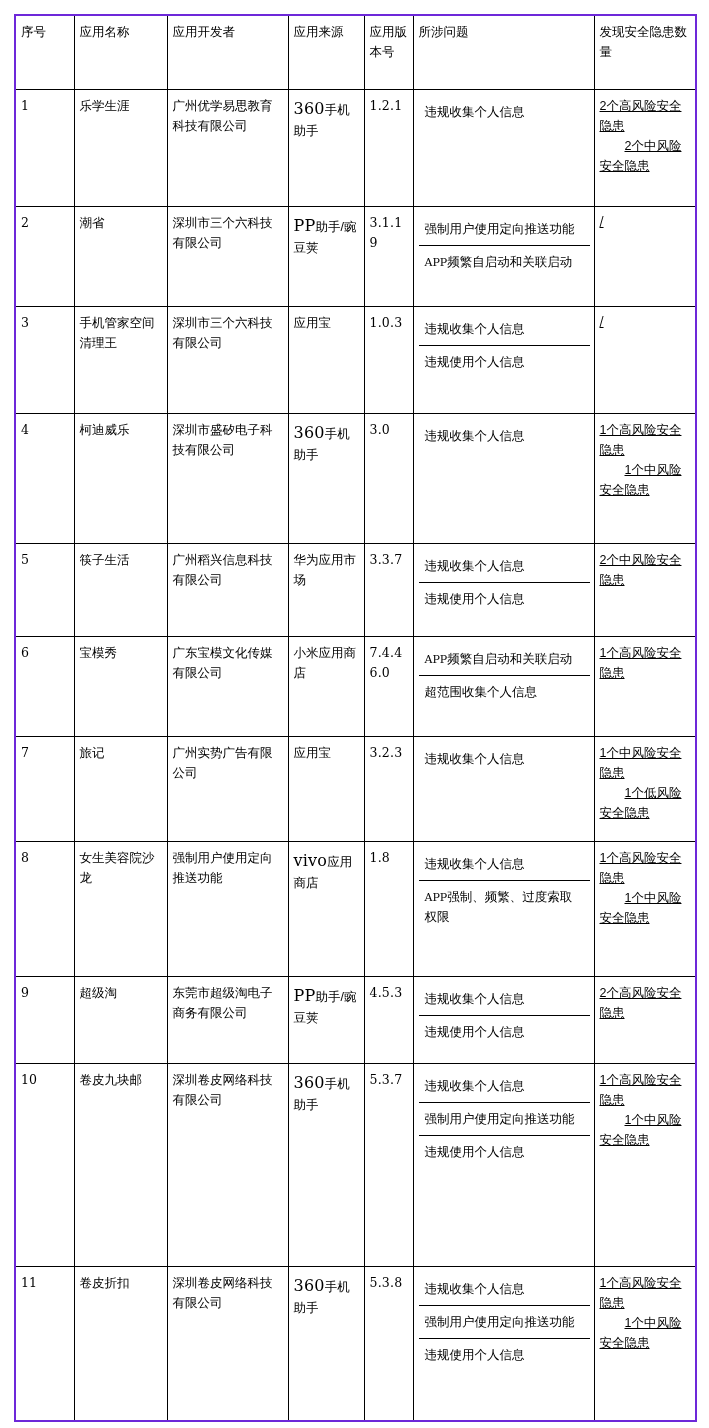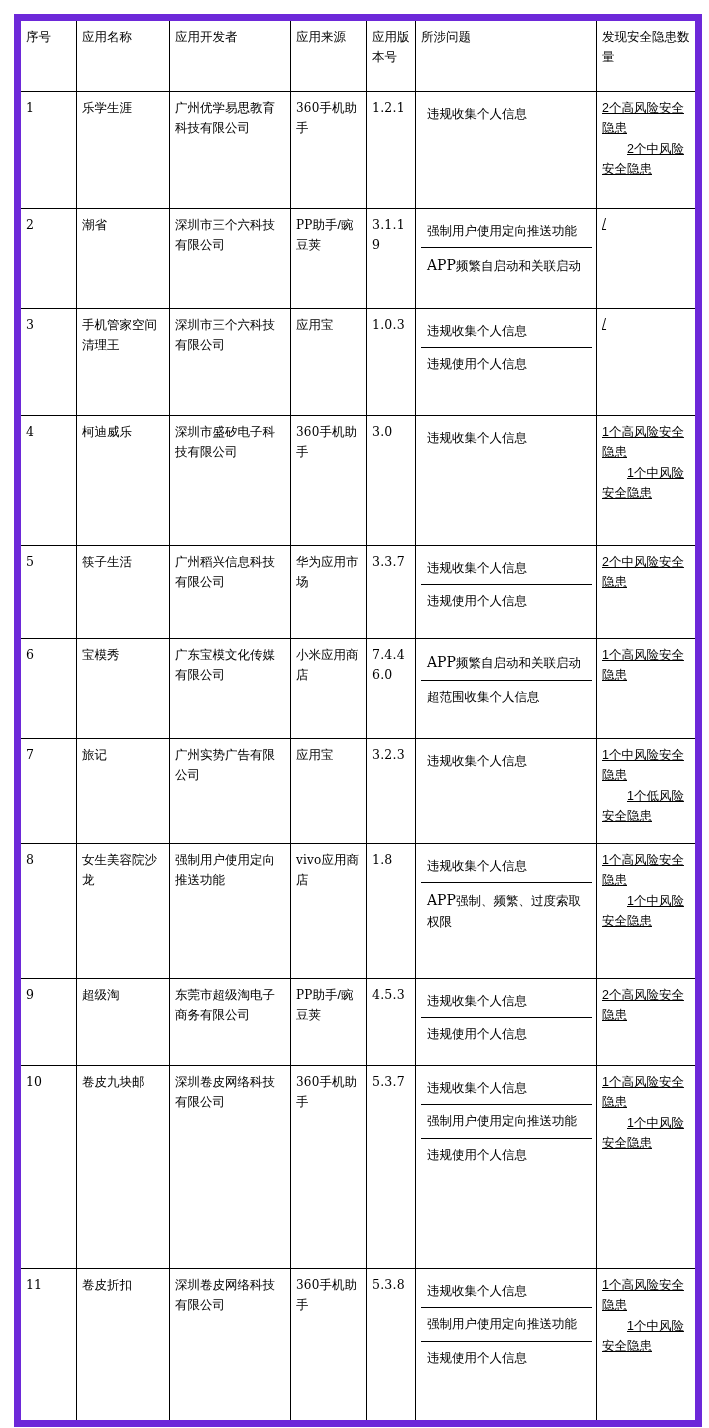--- a/index.html
+++ b/index.html
@@ -21,21 +21,21 @@
     width: 709px;
     height: 1428px;
     box-sizing: border-box;
     padding: 14px 14px 8px 14px;
   }
 
   table.report {
     border-collapse: collapse;
     table-layout: fixed;
     width: 681px;
-    border: 7px solid #6d28d9;
+    border: 2px solid #6d28d9;
   }
 
   table.report col.c-seq     { width: 59px; }
   table.report col.c-name    { width: 93px; }
   table.report col.c-dev     { width: 121px; }
   table.report col.c-src     { width: 76px; }
   table.report col.c-ver     { width: 49px; }
   table.report col.c-issue   { width: 181px; }
   table.report col.c-hazard  { width: 102px; }
 
@@ -52,21 +52,21 @@
     overflow-wrap: break-word;
   }
 
   
   thead th { padding-top: 7px; }
   thead tr { height: 74px; }
 
   
   .latin {
     font-family: "DejaVu Serif", "Liberation Serif", serif;
-    font-size: 12px;
+    font-size: 16px;
     letter-spacing: 0.2px;
   }
   .seqcell {
     font-family: "DejaVu Serif", "Liberation Serif", serif;
     font-size: 12px;
     padding-left: 6px;
   }
 
   
   td.issue-cell { padding: 0; }
@@ -82,21 +82,21 @@
     line-height: 1.62;
     padding: 6px 5px 6px 6px;
     vertical-align: top;
     word-break: break-all;
   }
   table.issues tr:last-child td { border-bottom: none; }
 
   
   .app-prefix {
     font-family: "DejaVu Serif", "Liberation Serif", serif;
-    font-size: 14px;
+    font-size: 11px;
   }
 
   .hazard-line { display: block; text-decoration: underline; }
   .hazard-line.indent { text-indent: 2em; }
 
   .slash {
     font-family: "DejaVu Serif", "Liberation Serif", serif;
     font-size: 12px;
   }
 

